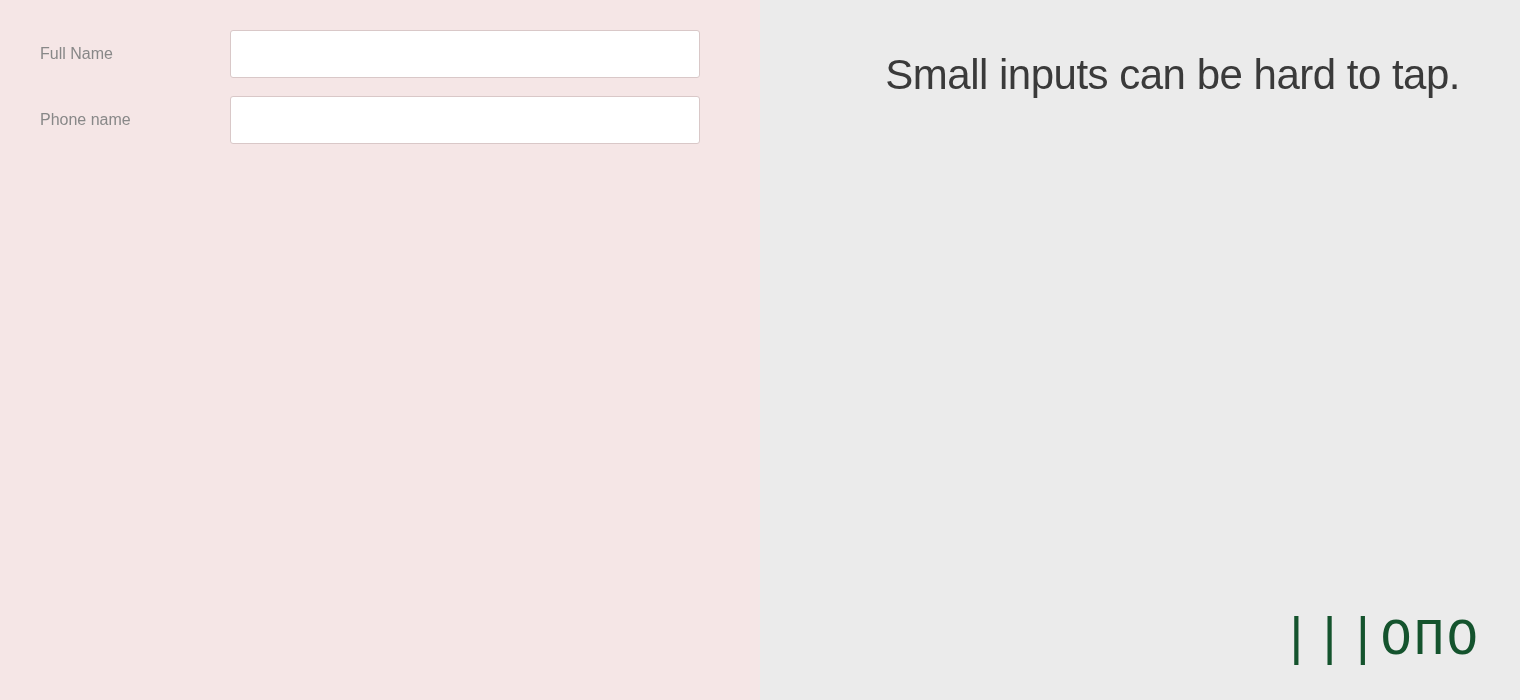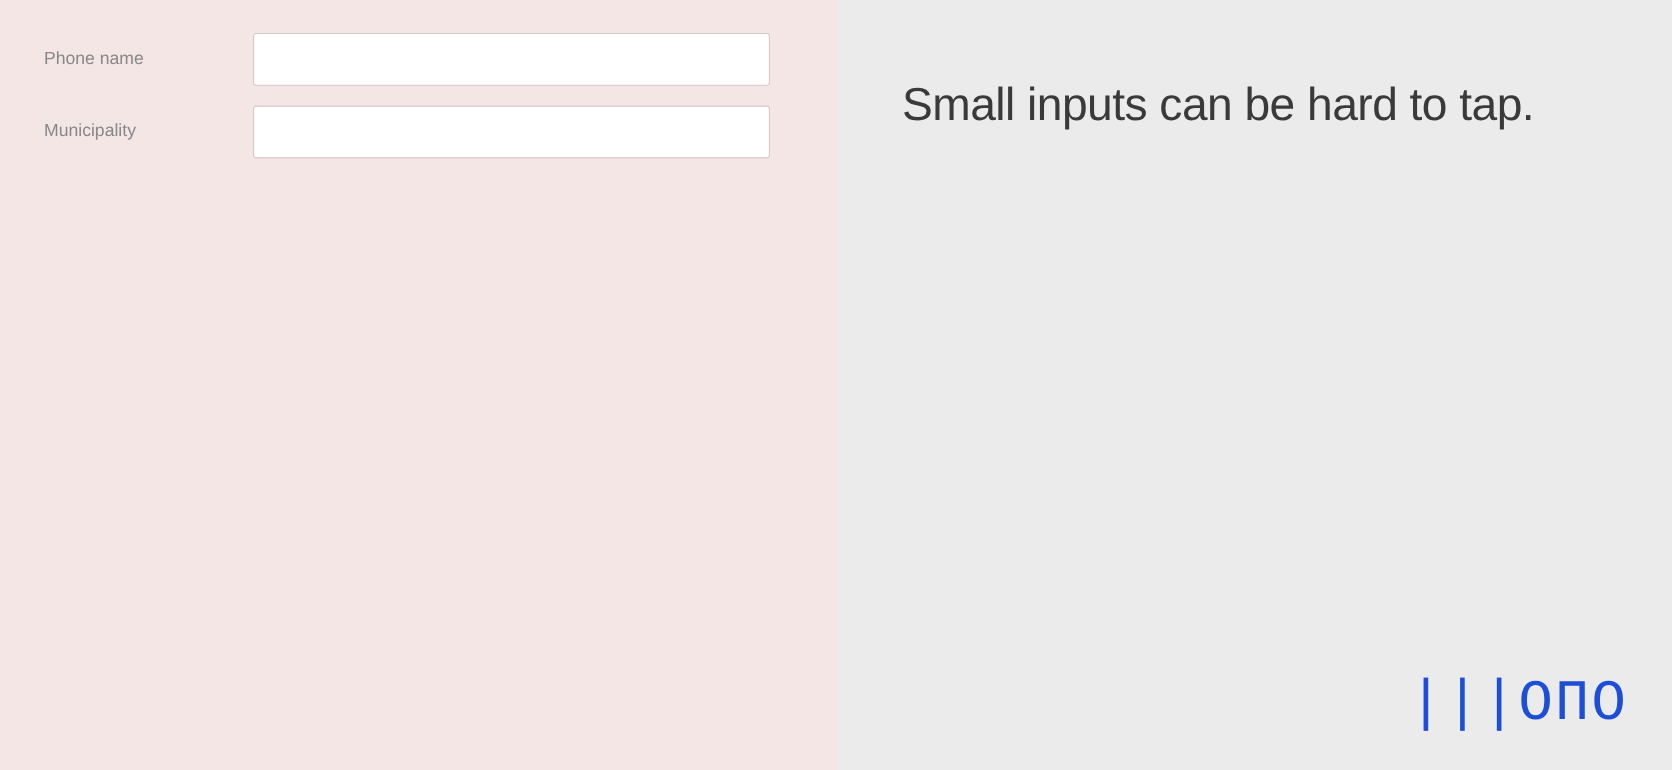--- a/index.html
+++ b/index.html
@@ -74,65 +74,65 @@
       top: -12px;
       pointer-events: none;
     }
 
     .right-panel {
       width: 760px;
       height: 700px;
       background-color: #ebebeb;
       display: flex;
       flex-direction: column;
-      align-items: flex-start;
+      align-items: flex-end;
       justify-content: flex-start;
-      padding: 70px 60px;
+      padding: 50px 60px;
       position: relative;
     }
 
     .tagline {
       font-size: 42px;
       font-weight: 400;
       color: #3a3a3a;
       line-height: 1.2;
       letter-spacing: -0.5px;
     }
 
     .logo-container {
       position: absolute;
       bottom: 30px;
       right: 40px;
     }
 
     .logo-text {
       font-size: 52px;
       font-weight: 300;
-      color: #1d4ed8;
+      color: #14532d;
       letter-spacing: 2px;
       font-family: 'Courier New', monospace;
     }
   </style>
 </head>
 <body>
 
 <div class="left-panel">
   <div class="form-container">
 
+    <div class="form-row">
+      <label class="form-label">Full Name</label>
+      <input class="form-input" type="text" style="">
+    </div>
 
 
     <div class="form-row">
       <label class="form-label">Phone name</label>
       <input class="form-input" type="text" style="">
     </div>
 
-    <div class="form-row">
-      <label class="form-label">Municipality</label>
-      <input class="form-input" type="text" style="">
-    </div>
 
 
   </div>
 </div>
 
 <div class="right-panel">
   <p class="tagline">Small inputs can be hard to tap.</p>
 
   <div class="logo-container">
     <span class="logo-text">|||ОПО</span>

